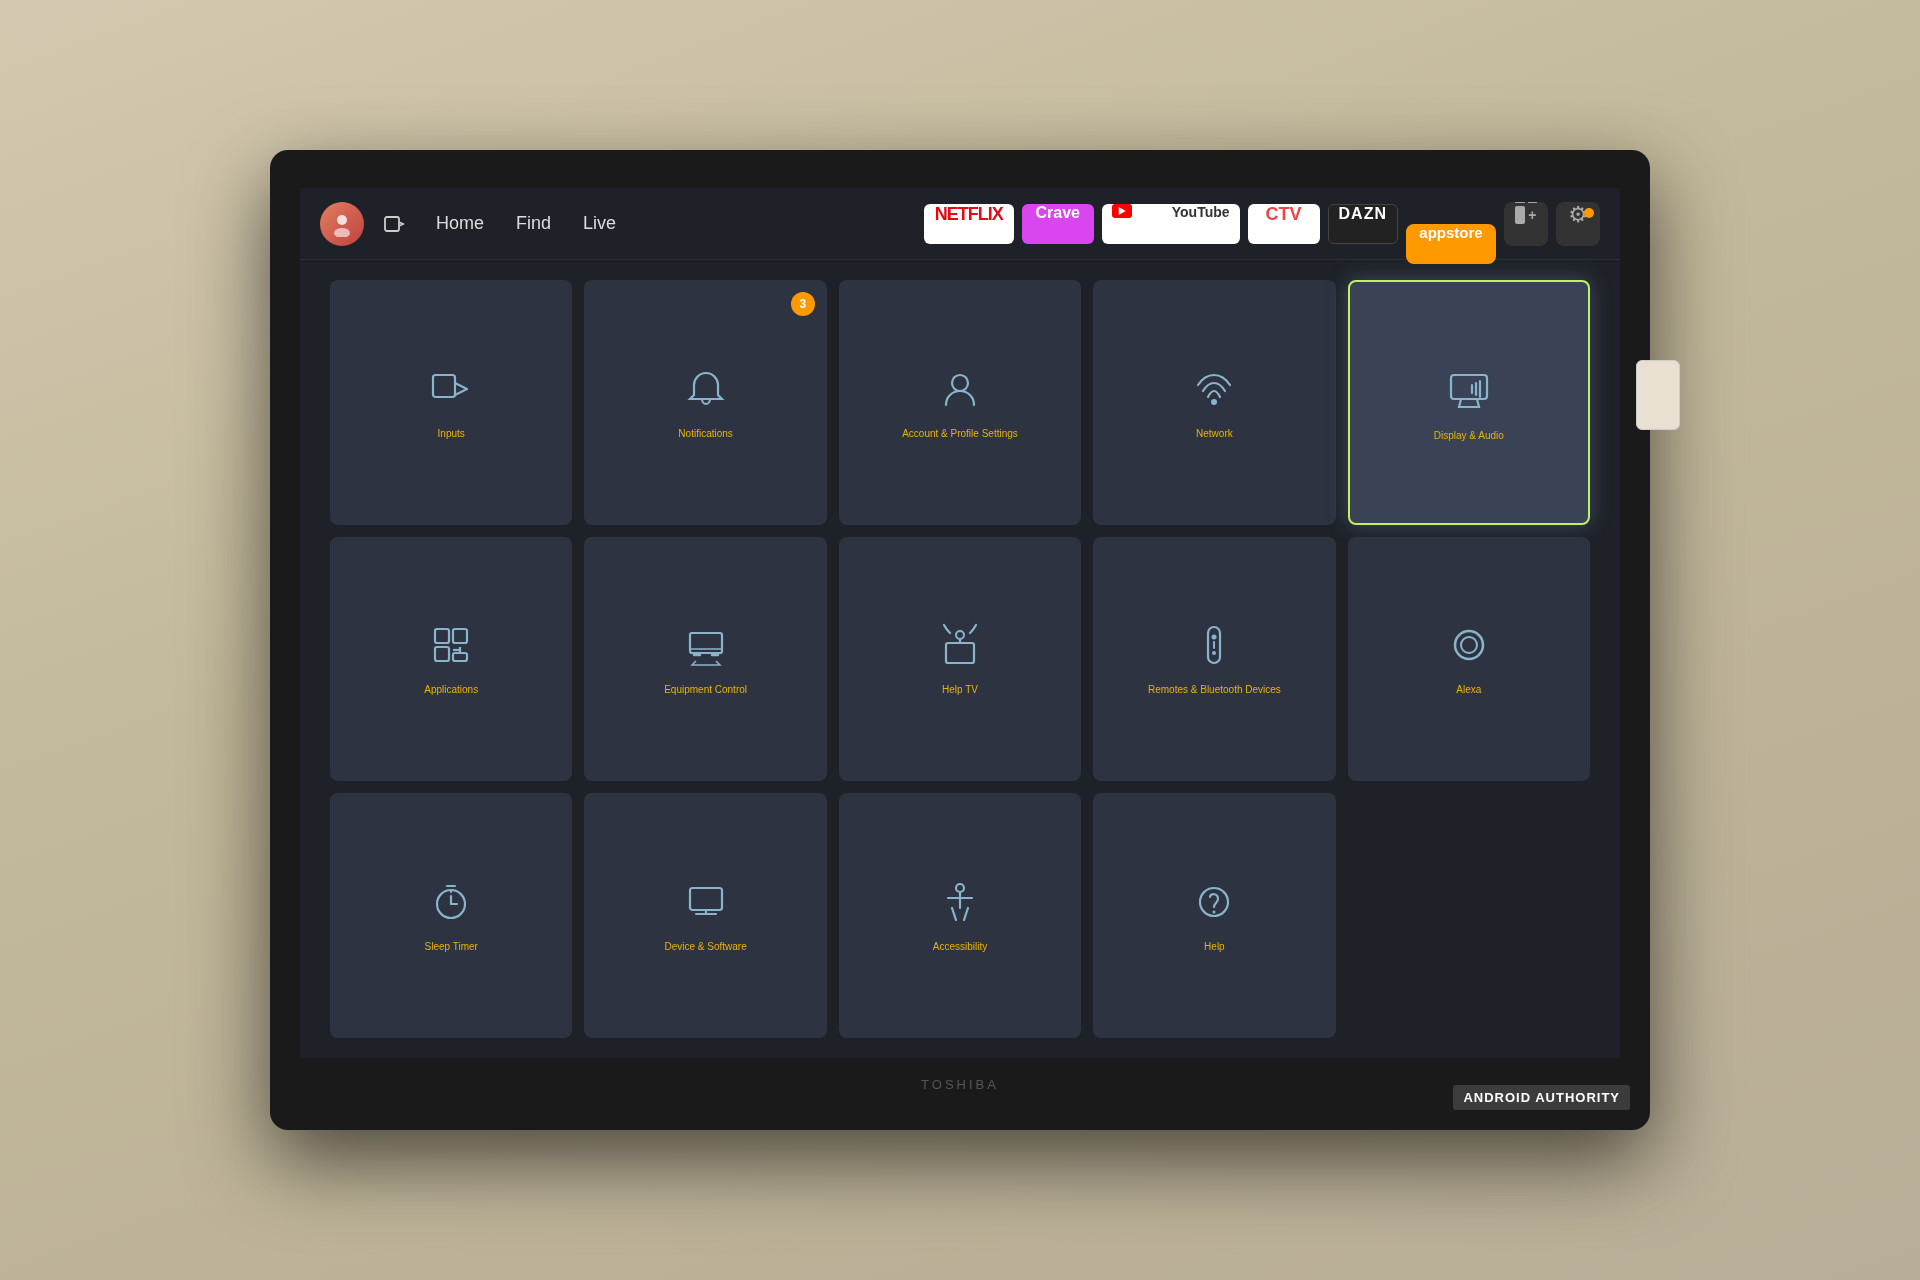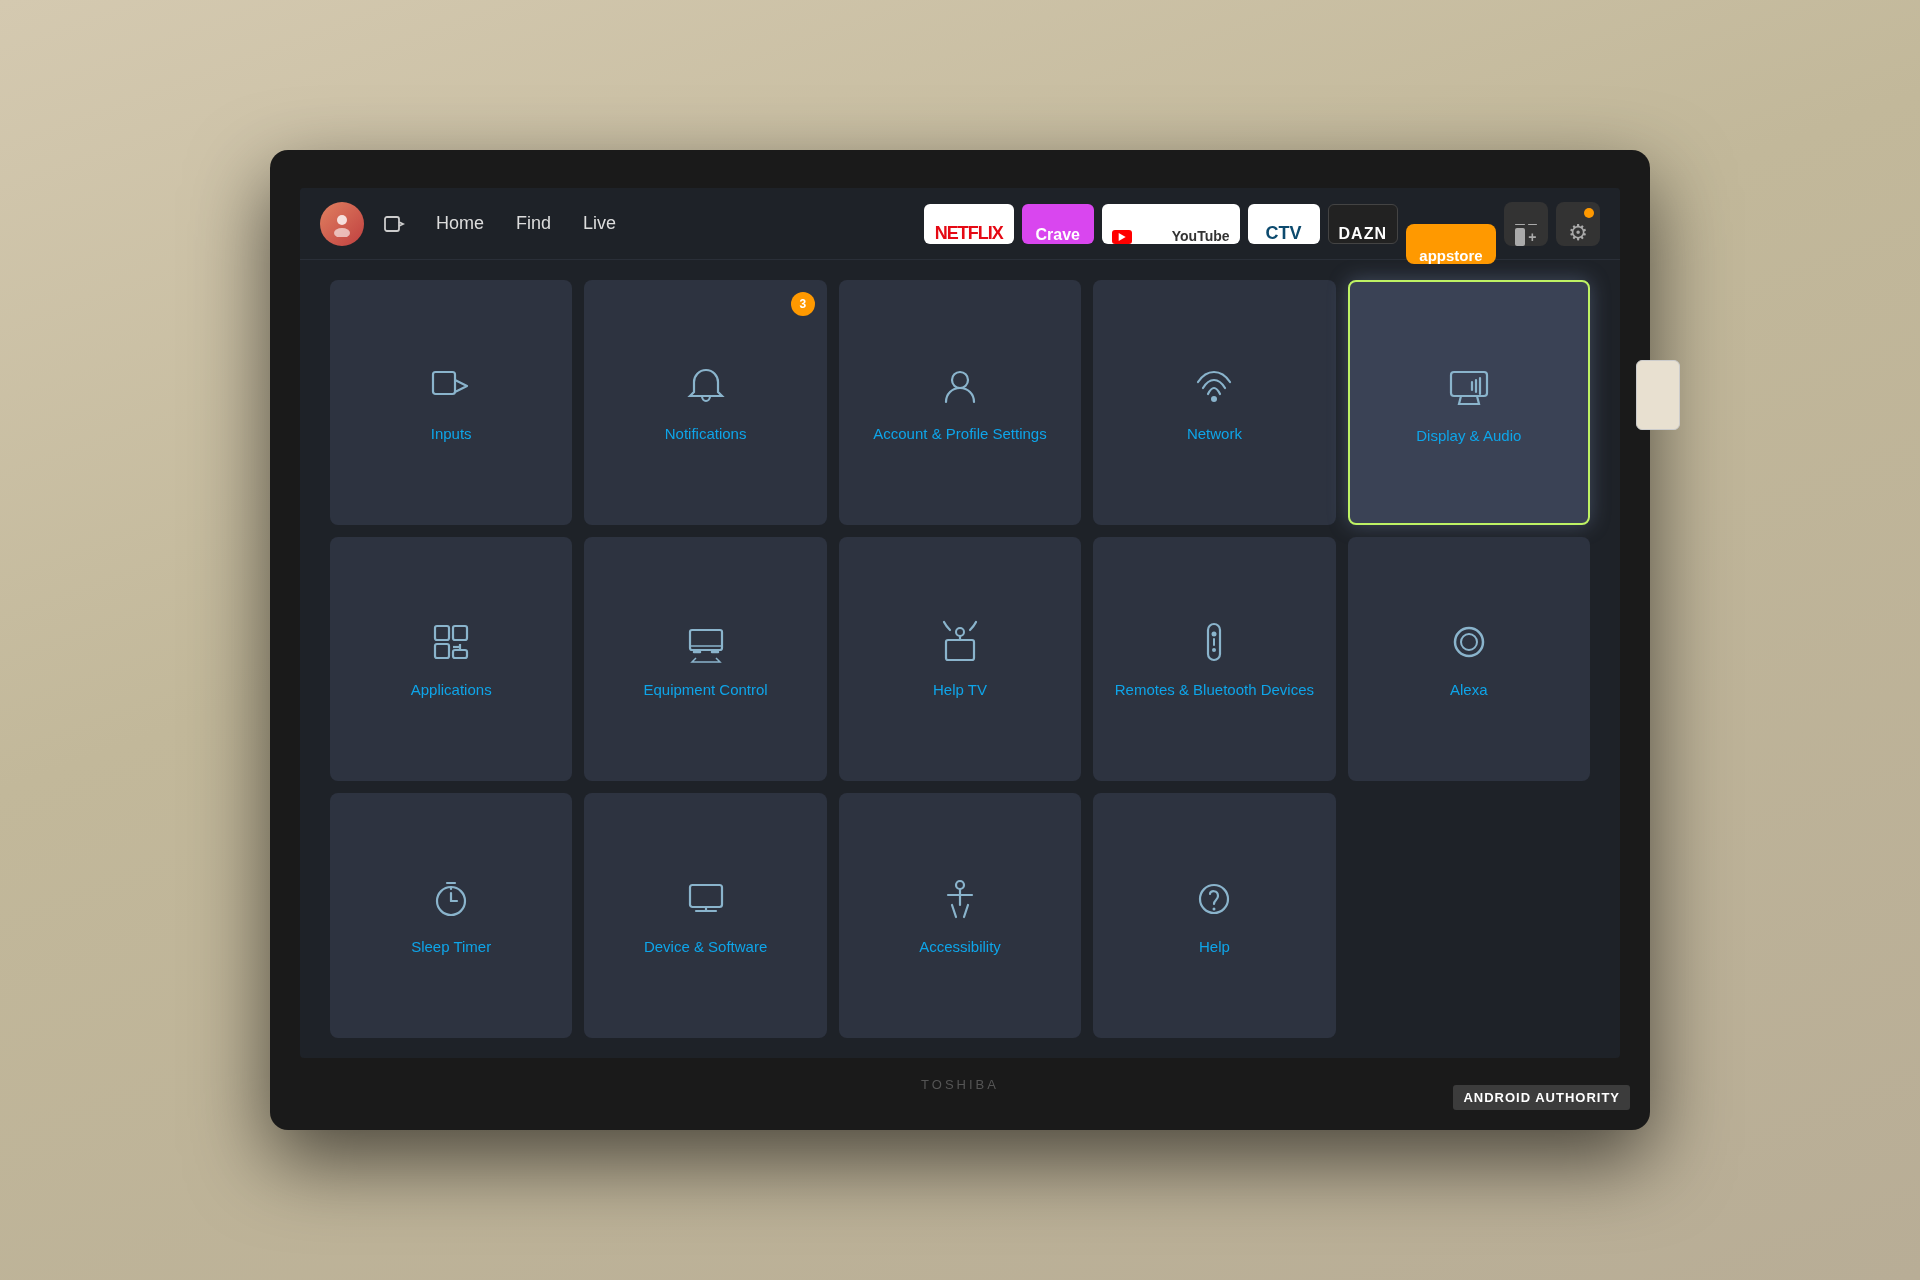--- a/index.html
+++ b/index.html
@@ -106,39 +106,39 @@
       cursor: pointer;
       border-radius: 4px;
     }
 
     .nav-spacer { flex: 1; }
 
     .nav-app-btn {
       height: 40px;
       border-radius: 6px;
       display: flex;
-      align-items: flex-end;
+      align-items: flex-start;
       justify-content: center;
       padding: 0 10px;
       cursor: pointer;
       flex-shrink: 0;
     }
 
     .netflix-btn { background: #fff; min-width: 90px; }
     .netflix-text { color: #e50914; font-size: 18px; font-weight: 900; letter-spacing: -1px; }
 
     .crave-btn { background: #d946ef; min-width: 72px; }
     .crave-text { color: #fff; font-size: 16px; font-weight: bold; }
 
     .youtube-btn { background: #fff; min-width: 95px; gap: 36px; }
     .youtube-icon { display: inline-block; width: 20px; height: 14px; background: #ff0000; border-radius: 3px; position: relative; margin-right: 4px; vertical-align: middle; }
     .youtube-icon::after { content: ''; position: absolute; left: 50%; top: 50%; transform: translate(-30%, -50%); border: 4px solid transparent; border-left: 7px solid white; }
 
     .ctv-btn { background: #fff; min-width: 72px; }
-    .ctv-text { color: #0c4a6e; font-size: 18px; font-weight: 900; }
+    .ctv-text { color: #ef4444; font-size: 18px; font-weight: 900; }
 
     .dazn-btn { background: #222; min-width: 60px; border: 1px solid #444; }
     .dazn-text { color: #fff; font-size: 16px; font-weight: 900; letter-spacing: 1px; }
 
     .appstore-btn { background: #f90; min-width: 90px; border-radius: 8px; margin-top: 40px; }
     .appstore-text { color: #fff; font-size: 15px; font-weight: bold; }
 
     .grid-btn { background: #333; width: 44px; height: 44px; border-radius: 8px; }
     .grid-icon { display: grid; grid-template-columns: 1fr 1fr; gap: 3px; width: 22px; height: 22px; }
     .grid-cell { background: #aaa; border-radius: 2px; }
@@ -187,22 +187,22 @@
     }
 
     .tile-icon {
       color: #8ab4cc;
       display: flex;
       align-items: center;
       justify-content: center;
     }
 
     .tile-label {
-      color: #0ea5e9;
-      font-size: 15px;
+      color: #eab308;
+      font-size: 10px;
       text-align: right;
       line-height: 1.3;
     }
 
     .notif-badge {
       position: absolute;
       top: 12px;
       right: 12px;
       width: 24px;
       height: 24px;

